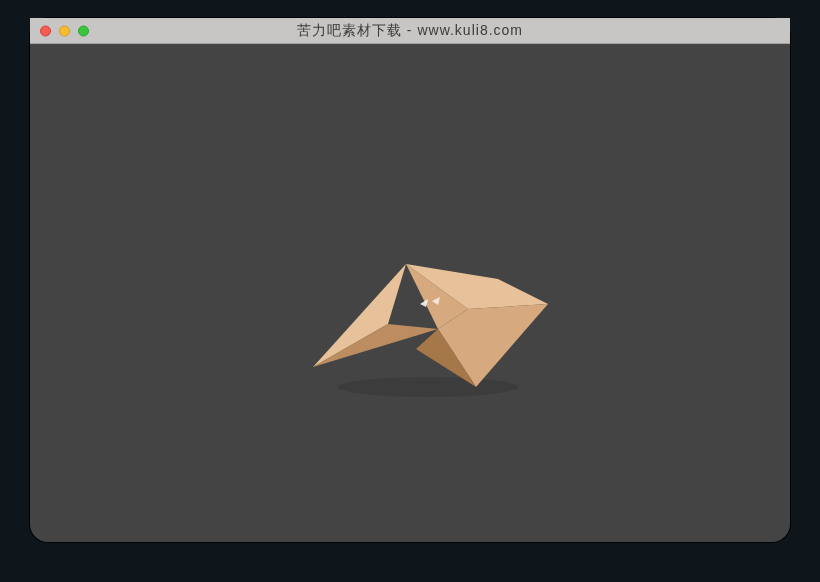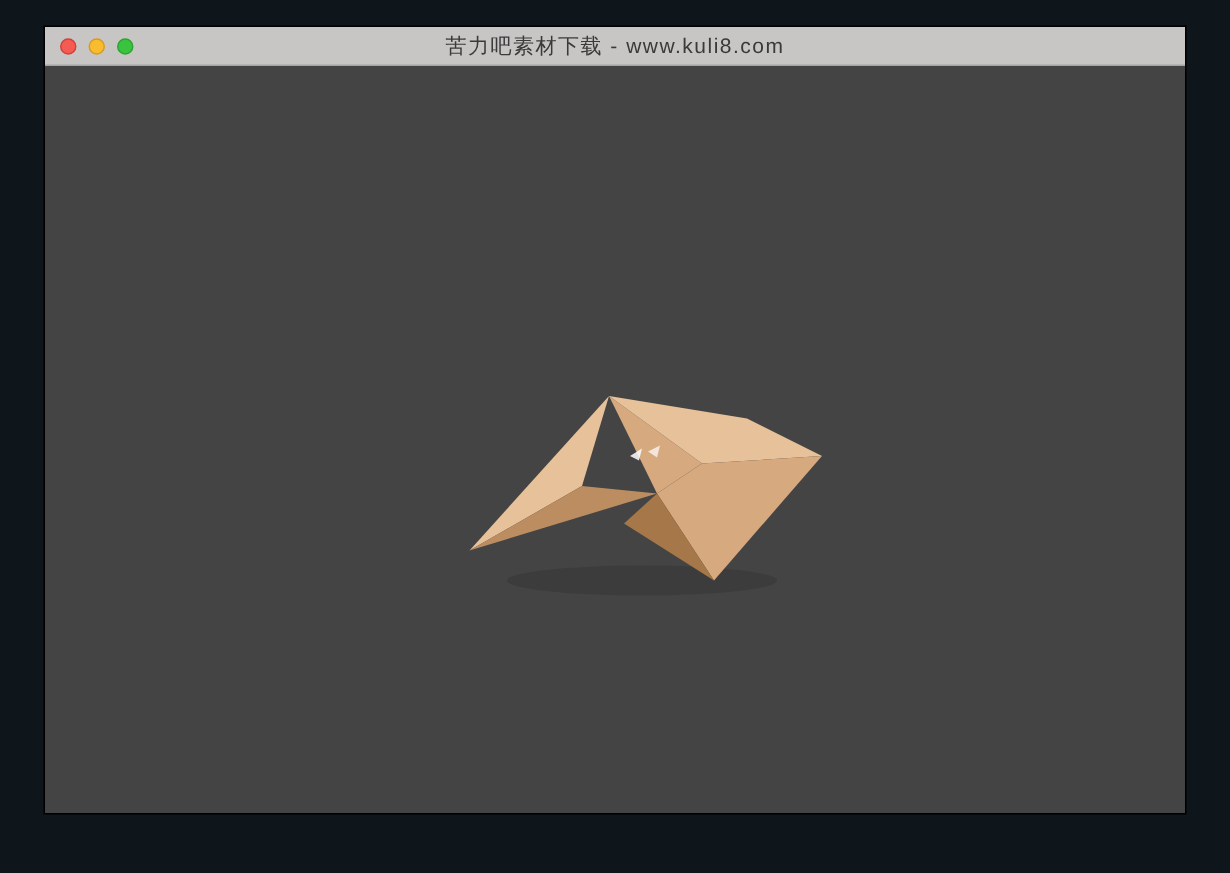--- a/index.html
+++ b/index.html
@@ -9,20 +9,21 @@
     font-family: "Microsoft YaHei", Arial, sans-serif;
     overflow: hidden;
   }
   .window {
     position: absolute;
     left: 30px; top: 18px;
     width: 760px; height: 524px;
     background: #444444;
     display: flex; flex-direction: column;
     box-shadow: 0 0 0 1px #000;
+    border-radius: 18px;
   }
   .titlebar {
     height: 26px;
     background: #c8c6c4;
     display: flex; align-items: center;
     position: relative;
     border-bottom: 1px solid #a6a4a2;
   }
   .lights {
     display: flex; gap: 8px;

